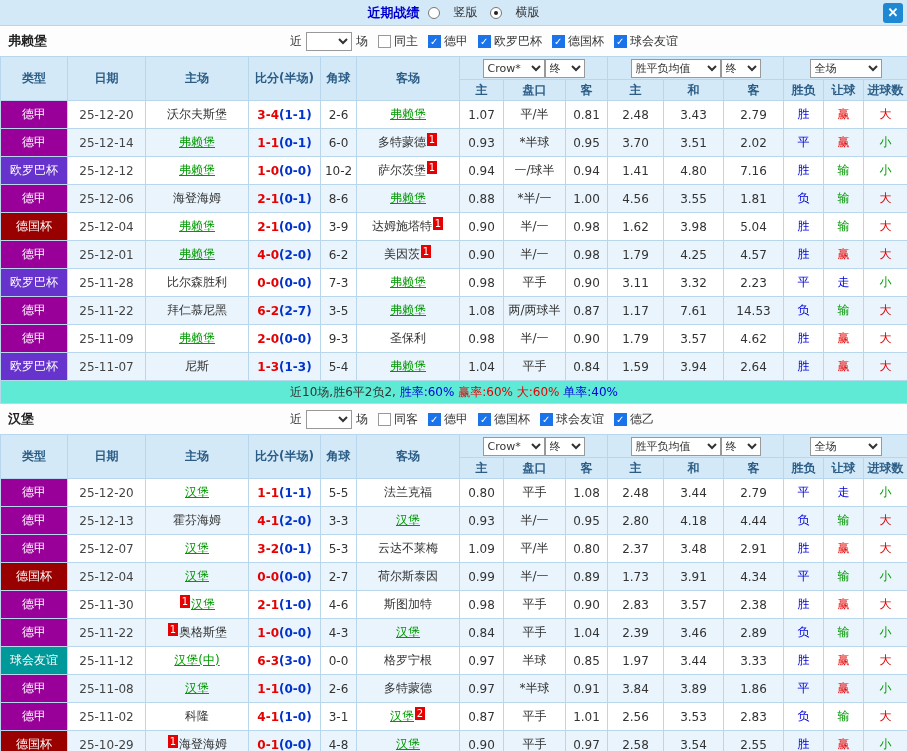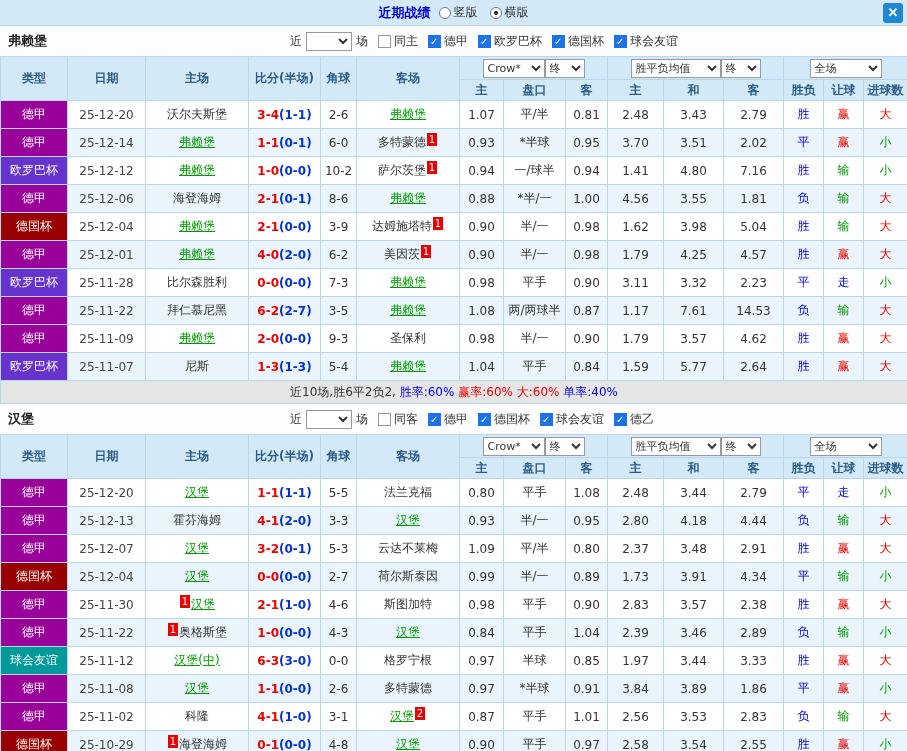--- a/index.html
+++ b/index.html
@@ -6,21 +6,21 @@
   html, body { width: 907px; height: 751px; overflow: hidden; background: #fff; }
   body { font-family: "DejaVu Sans", "Liberation Sans", sans-serif; font-size: 12px; color: #333; }
 
   .titlebar {
     height: 26px; background: var(--header-bg, #d3e9f8);
     display: flex; align-items: center; justify-content: center;
     position: relative; border-bottom: 1px solid #b9d7ec;
   }
   .title { color: var(--title-color, #0000cc); font-weight: bold; font-size: 13px; margin-right: 8px; }
   .radios { display: flex; align-items: center; gap: 12px; }
-  .radio { display: inline-flex; align-items: center; gap: 3px; cursor: pointer; color: #333; }
+  .radio { display: inline-flex; align-items: center; gap: 14px; cursor: pointer; color: #333; }
   .radio .dot { width: 12px; height: 12px; border-radius: 50%; border: 1px solid #777; background: #fff; position: relative; display: inline-block; }
   .radio.sel .dot::after { content: ''; position: absolute; left: 3px; top: 3px; right: 3px; bottom: 3px; border-radius: 50%; background: #222; }
   .close-btn {
     position: absolute; right: 4px; top: 3px; width: 20px; height: 20px;
     background: var(--close-bg, #1e88d2); color: #fff; border: none; border-radius: 3px;
     font-size: 13px; line-height: 18px; text-align: center; cursor: pointer; font-weight: bold;
   }
 
   .team-row { height: 30px; display: flex; align-items: center; background: #fdfdfd; }
   .team-name { font-weight: bold; font-size: 13px; color: #222; padding-left: 8px; width: 290px; }
@@ -49,21 +49,21 @@
   td.type { color: #fff; }
   td.date { color: #444; }
   .tname { color: #333; }
   .tname.self { color: var(--self-color, #009900); text-decoration: underline; cursor: pointer; }
   .sc { color: var(--score-main, #e60000); font-weight: bold; }
   .half { color: var(--score-half, #0033cc); font-weight: bold; }
   .card {
     display: inline-block; min-width: 10px; height: 13px; background: #e60000; color: #fff;
     font-size: 10px; line-height: 13px; padding: 0 1px; margin: 0 1px; position: relative; top: -3px;
   }
-  tr.summary td { height: 23px; background: #e5e5e5; }
+  tr.summary td { height: 23px; background: #5eead4; }
 </style>
 </head>
 <body>
 
 <div class="panel">
   <div class="titlebar">
     <span class="title">近期战绩</span>
     <span class="radios" id="radios">
         <span class="radio">
           <span class="dot"></span>
@@ -306,21 +306,21 @@
 <td class="type" style="background:#6633cc">欧罗巴杯</td>
 <td class="date">25-11-07</td>
 <td><span class="tname">尼斯</span></td>
 <td><span class="sc">1-3</span><span class="half">(1-3)</span></td>
 <td>5-4</td>
 <td><span class="tname self">弗赖堡</span></td>
 <td>1.04</td>
 <td>平手</td>
 <td>0.84</td>
 <td>1.59</td>
-<td>5.77</td>
+<td>3.94</td>
 <td>2.64</td>
 <td style="color:#0000dd">胜</td>
 <td style="color:#e60000">赢</td>
 <td style="color:#e60000">大</td>
 </tr>
             <tr class="summary">
               <td colspan="15"><span style="color:#333333">近10场,胜6平2负2, </span><span style="color:#0000dd">胜率:60% </span><span style="color:#e60000">赢率:60% </span><span style="color:#e60000">大:60% </span><span style="color:#0000dd">单率:40%</span></td>
             </tr>
           </tbody>
 </table>

